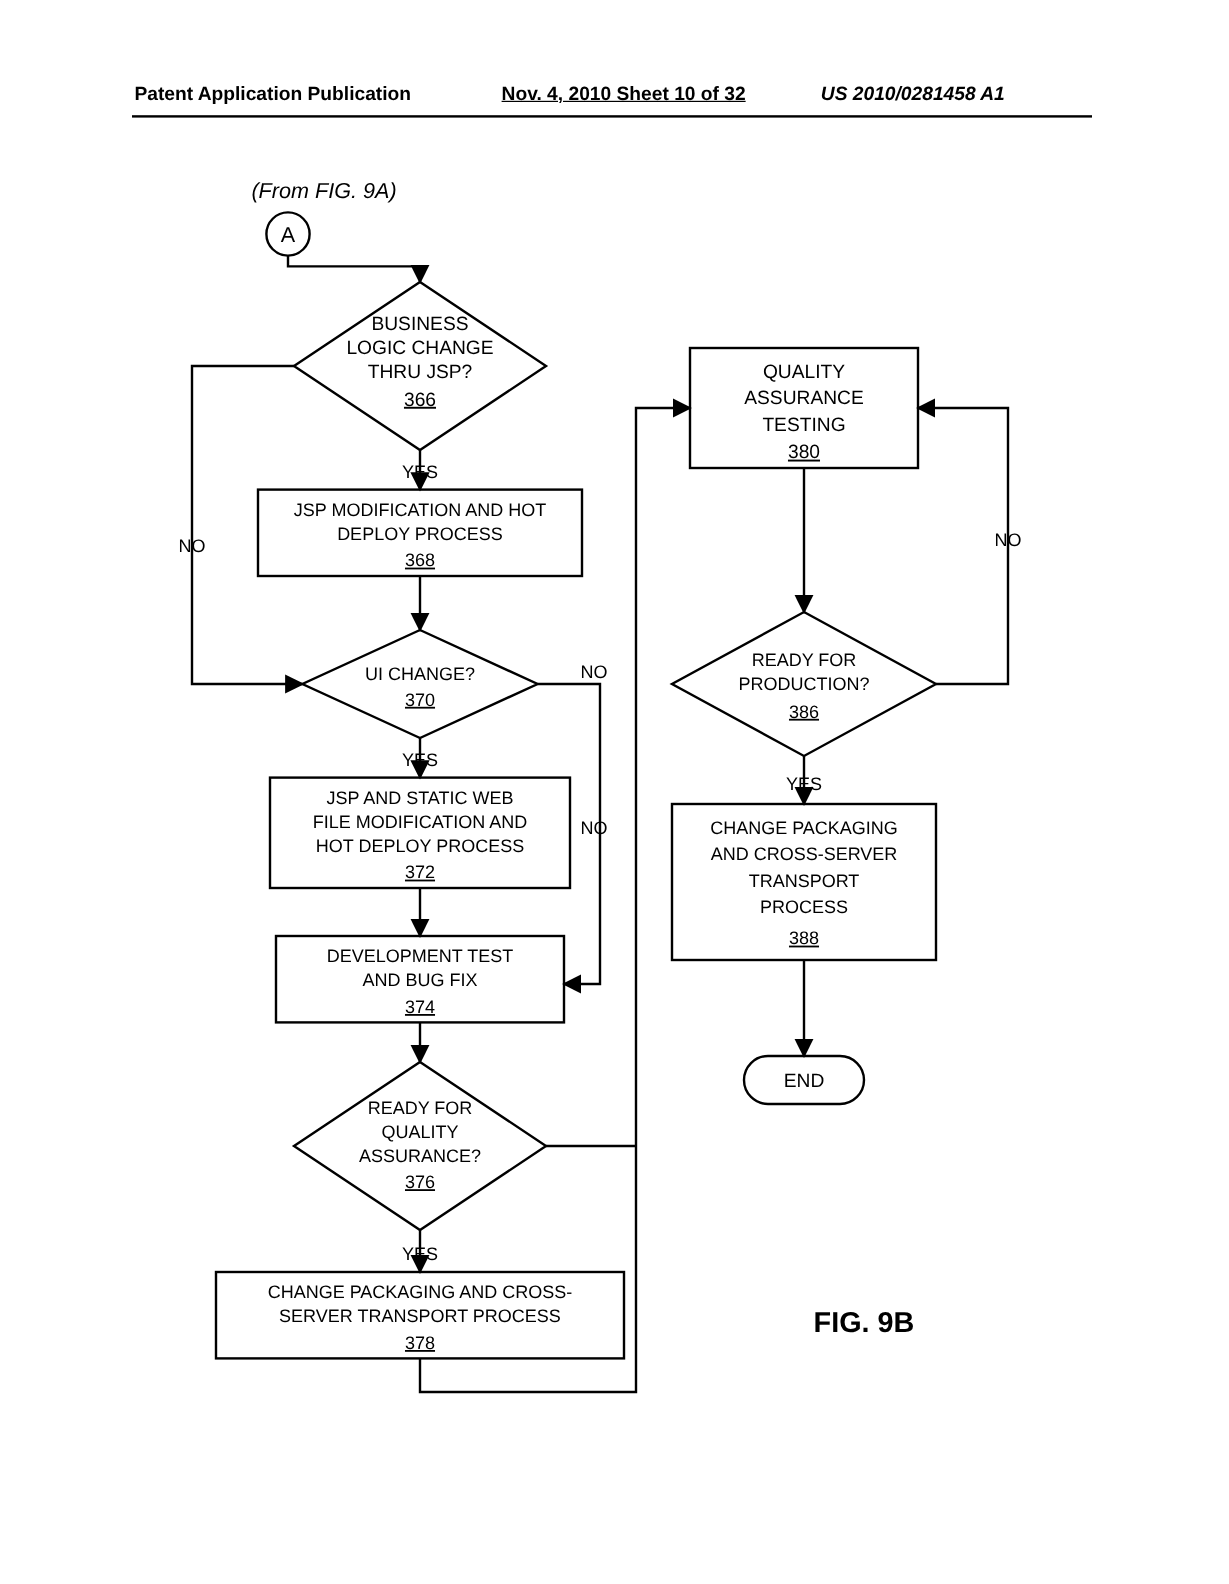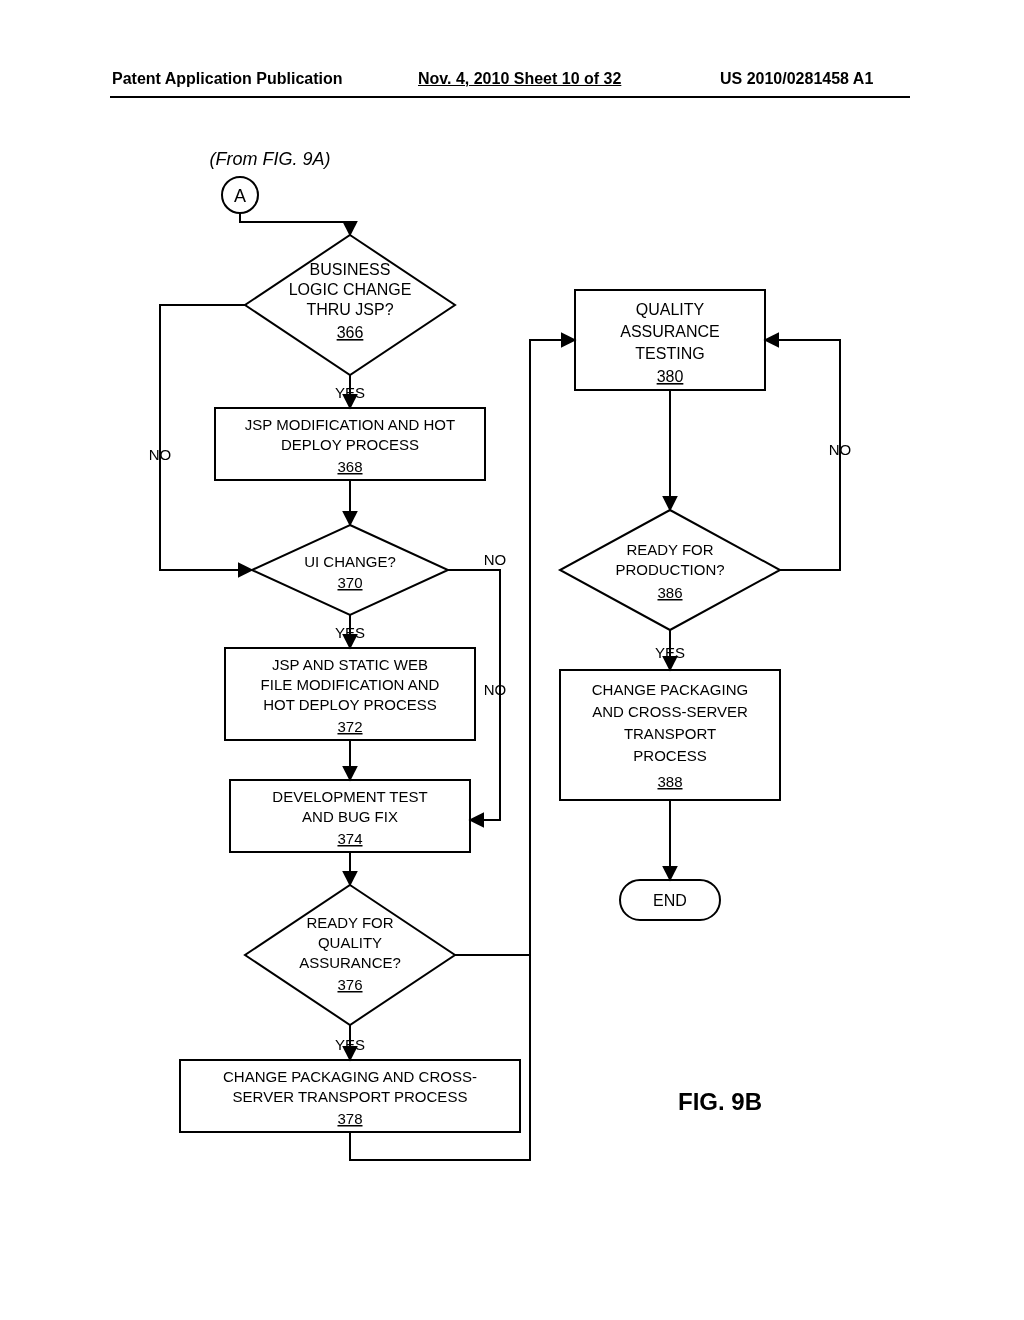--- a/index.html
+++ b/index.html
@@ -13,21 +13,21 @@
 .italic { font-style: italic; }
 </style>
 </head>
 <body>
 <div class="page">
 
 <div class="header">
   <div class="header-line"></div>
   <span class="header-text" style="left:112px; top:-12px;">Patent Application Publication</span>
   <span class="header-text" style="left:418px; top:-12px;text-decoration:underline;">Nov. 4, 2010  Sheet 10 of 32</span>
-  <span class="header-text" style="left:720px; top:-12px;">US 2010/0281458 A1</span>
+  <span class="header-text" style="left:684px; top:-12px;font-style:italic;">US 2010/0281458 A1</span>
 </div>
 
 <svg width="820" height="1150">
   <defs>
     <marker id="arrow" viewBox="0 0 10 10" refX="9" refY="5" markerWidth="8" markerHeight="8" orient="auto-start-reverse">
       <path d="M 0 0 L 10 5 L 0 10 z" fill="#000"></path>
     </marker>
   </defs>
 
   <text x="170" y="25" class="node-text italic" font-size="18">(From FIG. 9A)</text>

